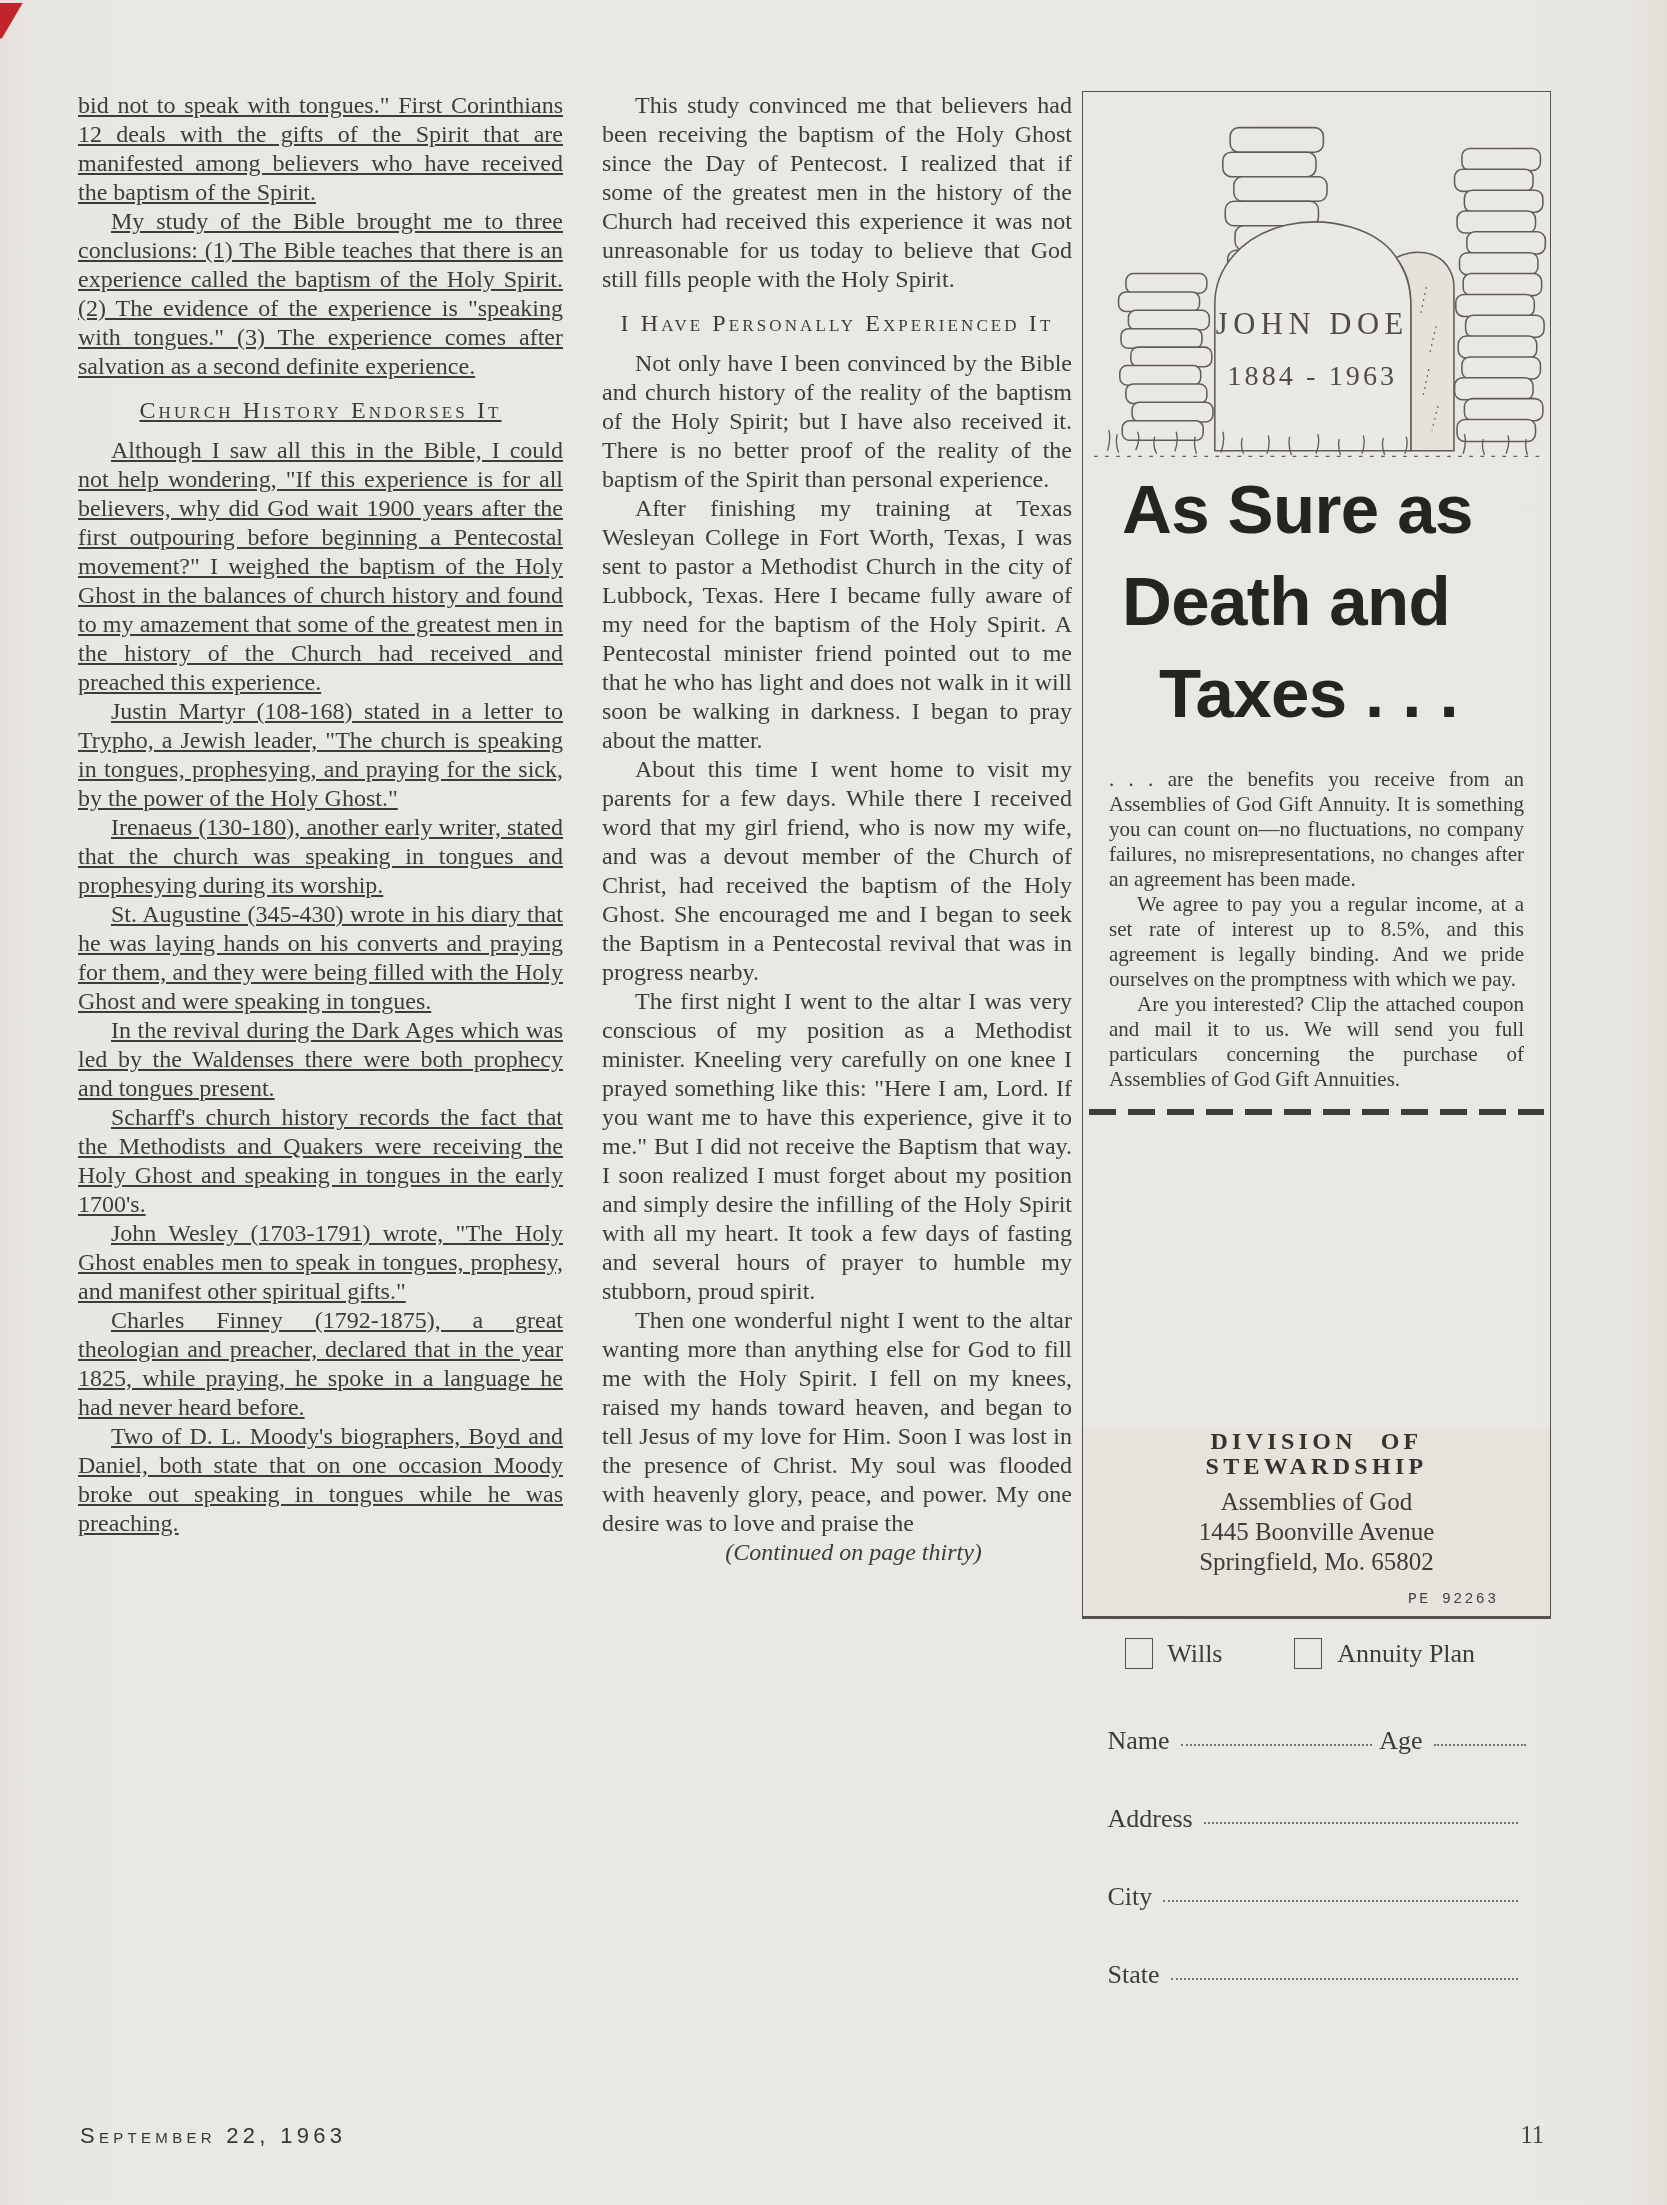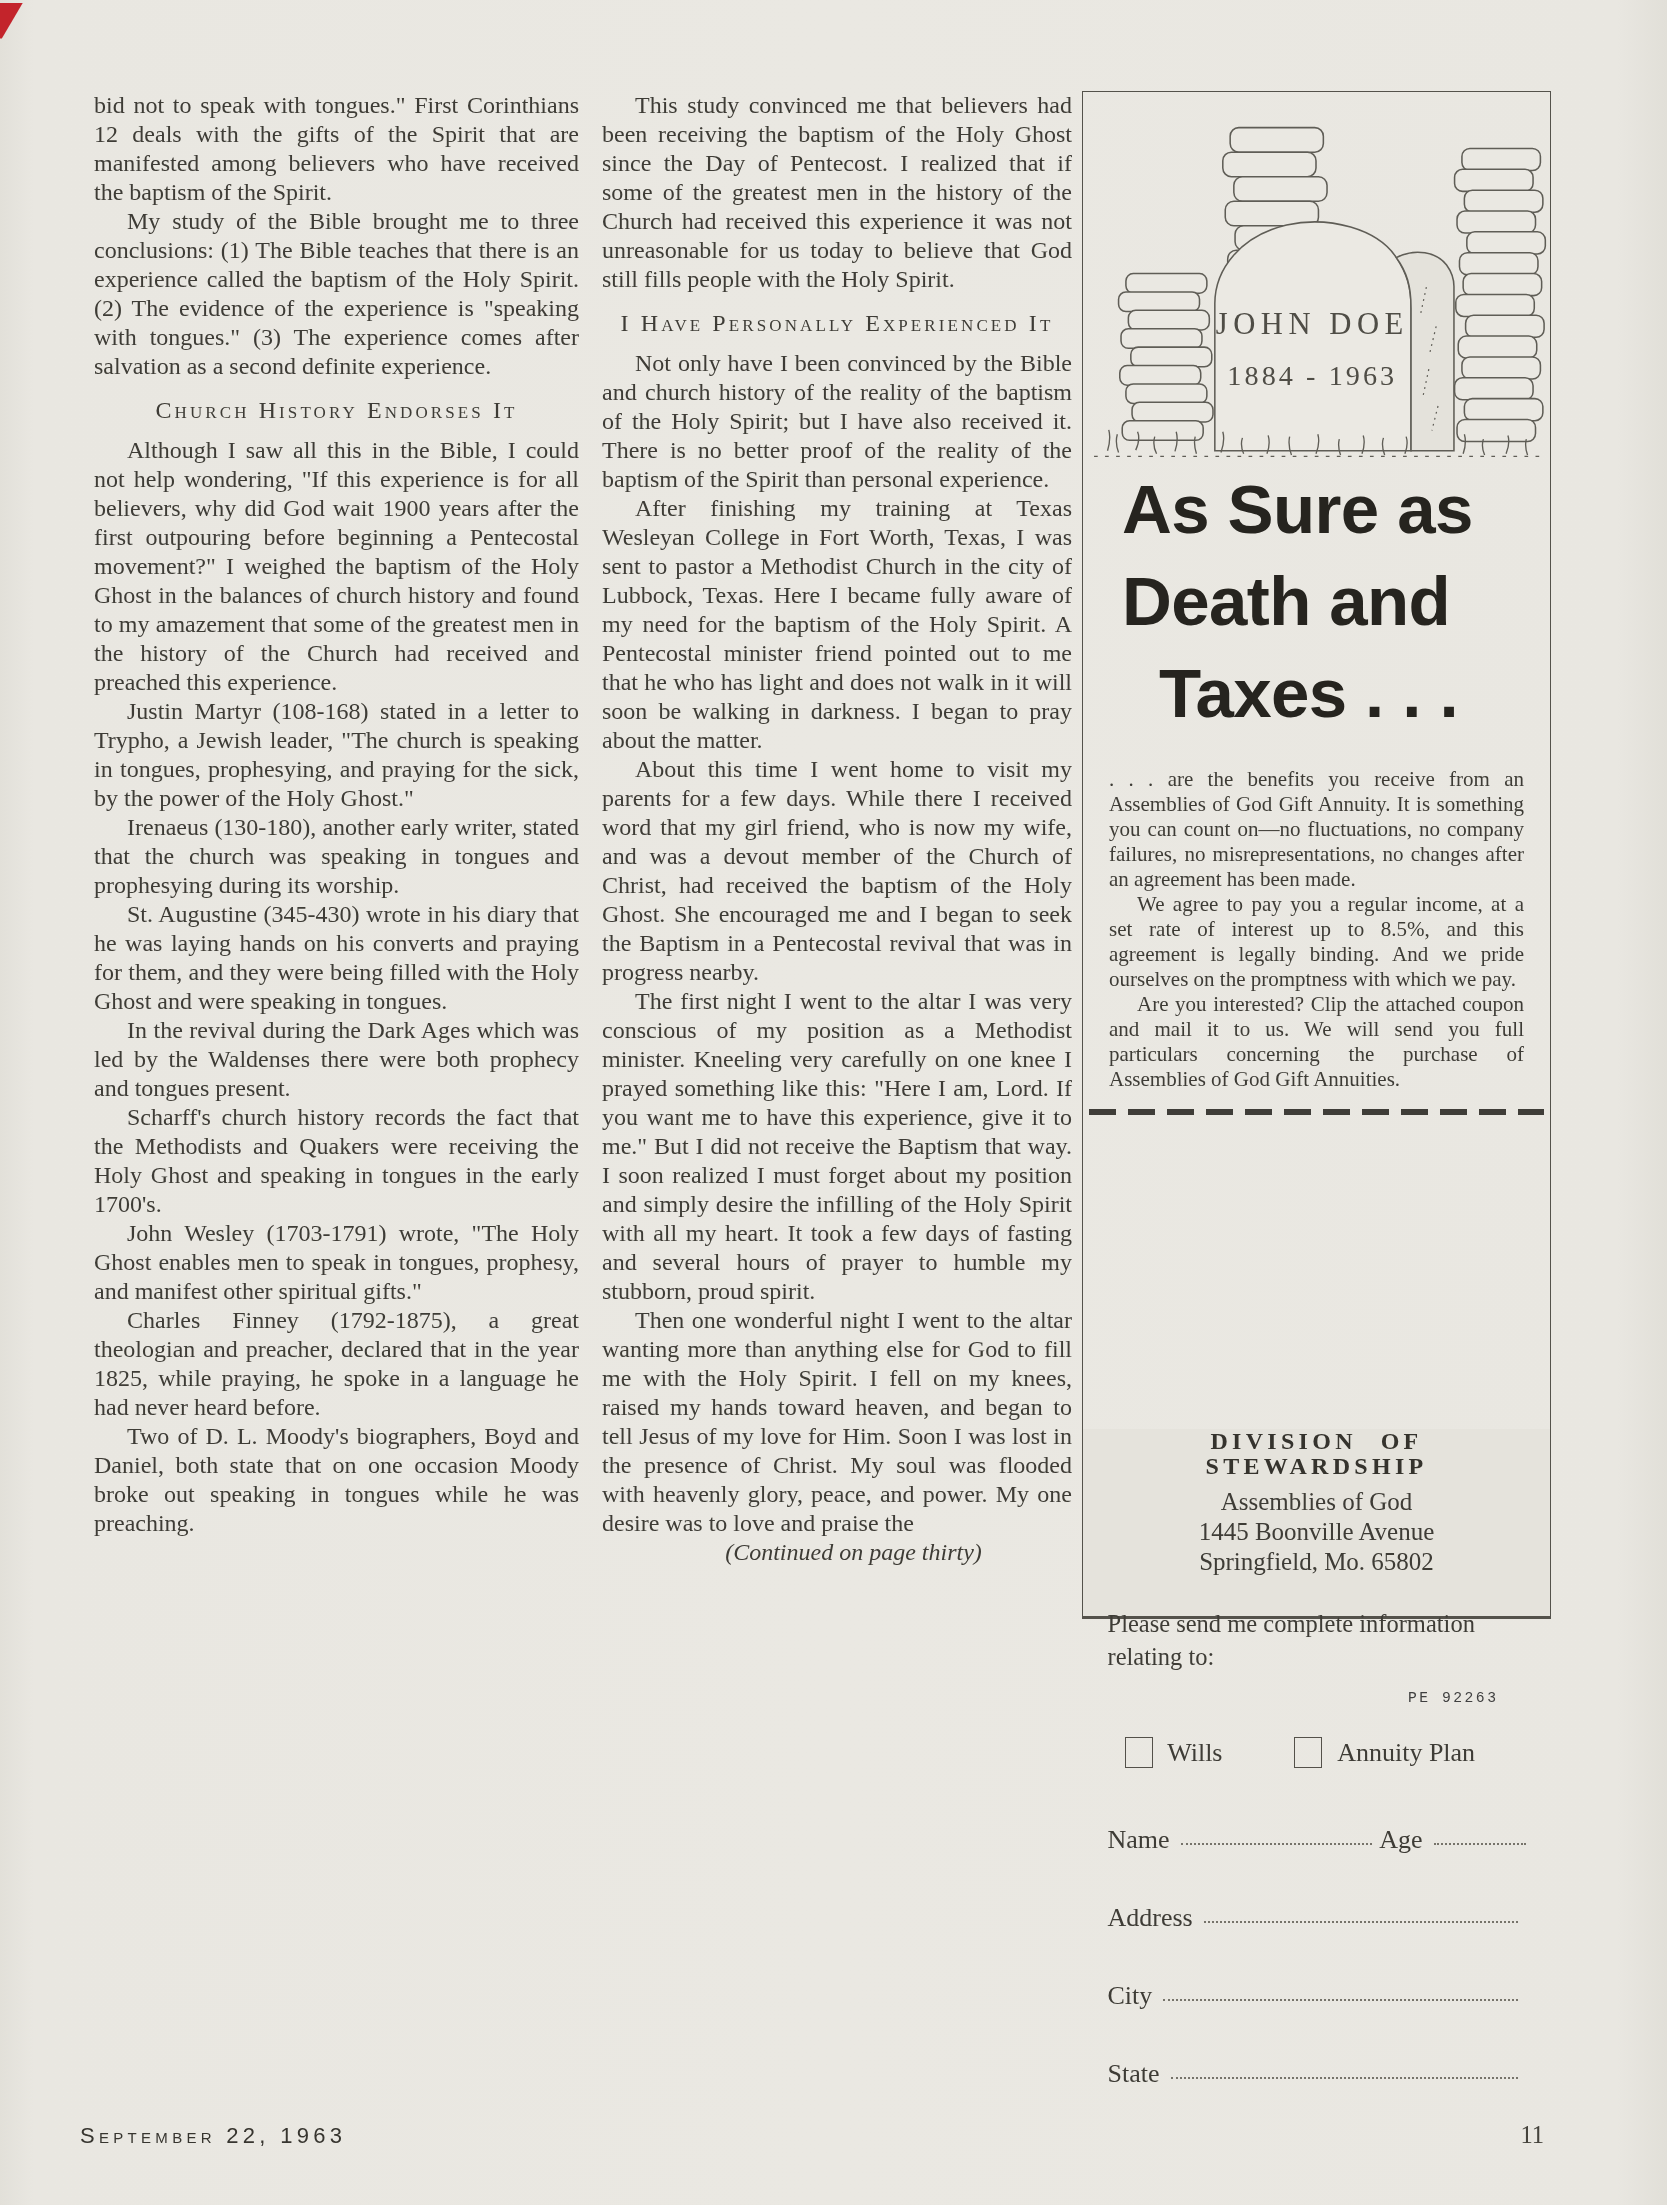--- a/index.html
+++ b/index.html
@@ -5,21 +5,21 @@
   html,body{margin:0;padding:0;}
   body{
     width:1667px;height:2205px;position:relative;overflow:hidden;
     background:linear-gradient(90deg,#e2e0d9 0,#e9e7e1 2%,#eae8e2 50%,#e9e7e1 97%,#e1dfd8 100%);
     font-family:"Liberation Serif",serif;color:#3e3c36;
   }
   .page{position:absolute;inset:0;}
   .red-corner{position:absolute;left:0;top:2.5px;width:23px;height:36px;
     clip-path:polygon(0 0,100% 0,8% 100%,0 100%);}
   .col{position:absolute;top:91px;font-size:24px;line-height:29px;text-align:justify;}
-  .col1{left:94px;width:485px;height:1997px;overflow:hidden;}
+  .col1{left:78px;width:485px;height:1997px;overflow:hidden;text-decoration:underline;}
   .col2{left:602px;width:470px;height:1948px;overflow:hidden;}
   .col p{margin:0;text-indent:33px;}
   .col p.noindent{text-indent:0;}
   .subhead{margin:14.7px 0 11px;text-align:center;font-weight:400;font-size:24px;
     font-variant:small-caps;letter-spacing:3.1px;text-indent:0;}
   .continued{text-align:center;font-style:italic;text-indent:0;margin-top:9.8px;}
   
   .ad{position:absolute;left:1082px;top:91px;width:469px;height:1528px;
     box-sizing:border-box;border:1.8px solid #54524b;border-bottom-width:3.7px;
     font-size:21px;line-height:25px;}
@@ -158,21 +158,20 @@
       <p>Are you interested? Clip the attached coupon and mail it to us. We will send you full particulars concerning the purchase of Assemblies of God Gift Annuities.</p>
     </div>
 
     <div class="cutline"></div>
 
     <div class="coupon">
       <div class="c-head">DIVISION OF STEWARDSHIP</div>
       <div class="c-org">Assemblies of God</div>
       <div class="c-addr">1445 Boonville Avenue</div>
       <div class="c-addr">Springfield, Mo.  65802</div>
-      <div class="c-req">Please send me complete information relating to:</div>
       <div class="c-code">PE 92263</div>
       <div class="c-checks">
         <span class="chk"></span>
         <span class="chk-label">Wills</span>
         <span class="chk chk2"></span>
         <span class="chk-label">Annuity Plan</span>
       </div>
       <div class="field first">
         <span>Name</span>
         <span class="dots"></span>

